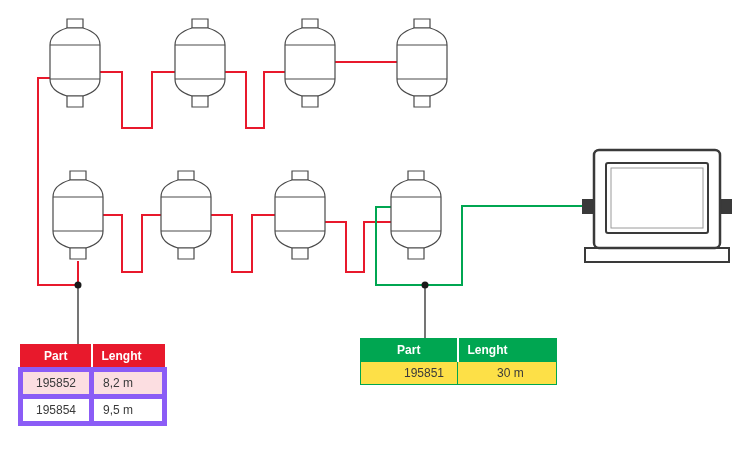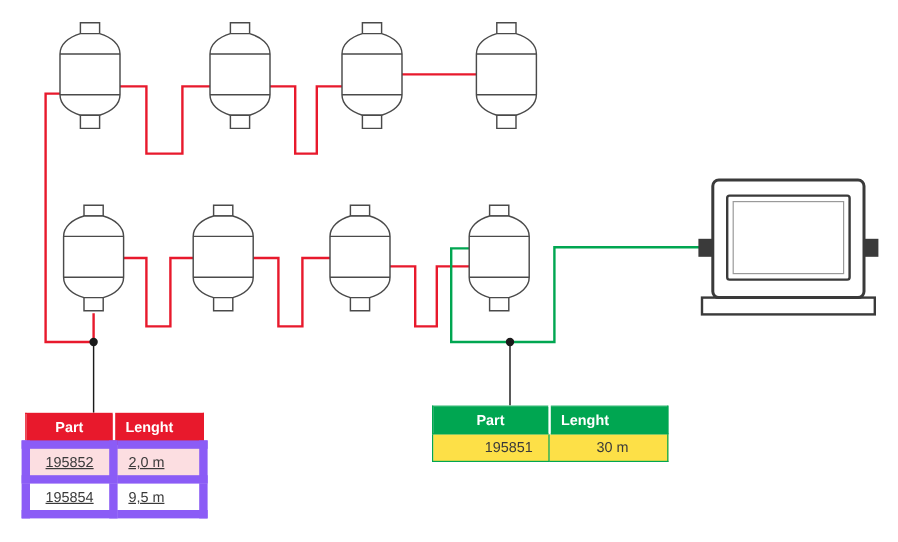--- a/index.html
+++ b/index.html
@@ -9,21 +9,21 @@
 
   .parts-table { position:absolute; border-collapse:collapse; font-size:12px; color:#3a3a3a; background:#fff; }
   .parts-table th, .parts-table td { padding:4px 9px; text-align:left; line-height:14px; white-space:nowrap; }
   .parts-table th { color:#ffffff; font-weight:bold; }
   .parts-table th:first-child, .parts-table td:first-child { width:48px;text-align:center; }
   .parts-table th:last-child,  .parts-table td:last-child  { width:50px;margin-top:44px; }
 
   .table-red { left:18px; top:344px; }
   .table-red th { background:#e8192c; border:1px solid #e8192c; }
   .table-red th:first-child { border-right:2px solid #ffffff; }
-  .table-red td { border:7px solid #8b5cf6;text-decoration:underline; }
+  .table-red td { border:5px solid #8b5cf6; }
   .table-red tbody tr:first-child td { background:#fcdee1; }
   .table-red tbody tr:last-child td { background:#ffffff; }
 
   .table-green { left:360px; top:338px; }
   .table-green th { background:#00a651; border:1px solid #00a651; }
   .table-green th:first-child { border-right:2px solid #ffffff; }
   .table-green td { border:1px solid #00a651; background:#fde047;padding-left:39px; }
 </style>
 </head>
 <body>
@@ -85,21 +85,21 @@
   <table class="parts-table table-red">
     <thead>
       <tr>
         <th>Part</th>
         <th>Lenght</th>
       </tr>
     </thead>
     <tbody>
       <tr>
         <td>195852</td>
-        <td>2,0 m</td>
+        <td>8,2 m</td>
       </tr>
       <tr>
         <td>195854</td>
         <td>9,5 m</td>
       </tr>
     </tbody>
   </table>
 
   <table class="parts-table table-green">
     <thead>

